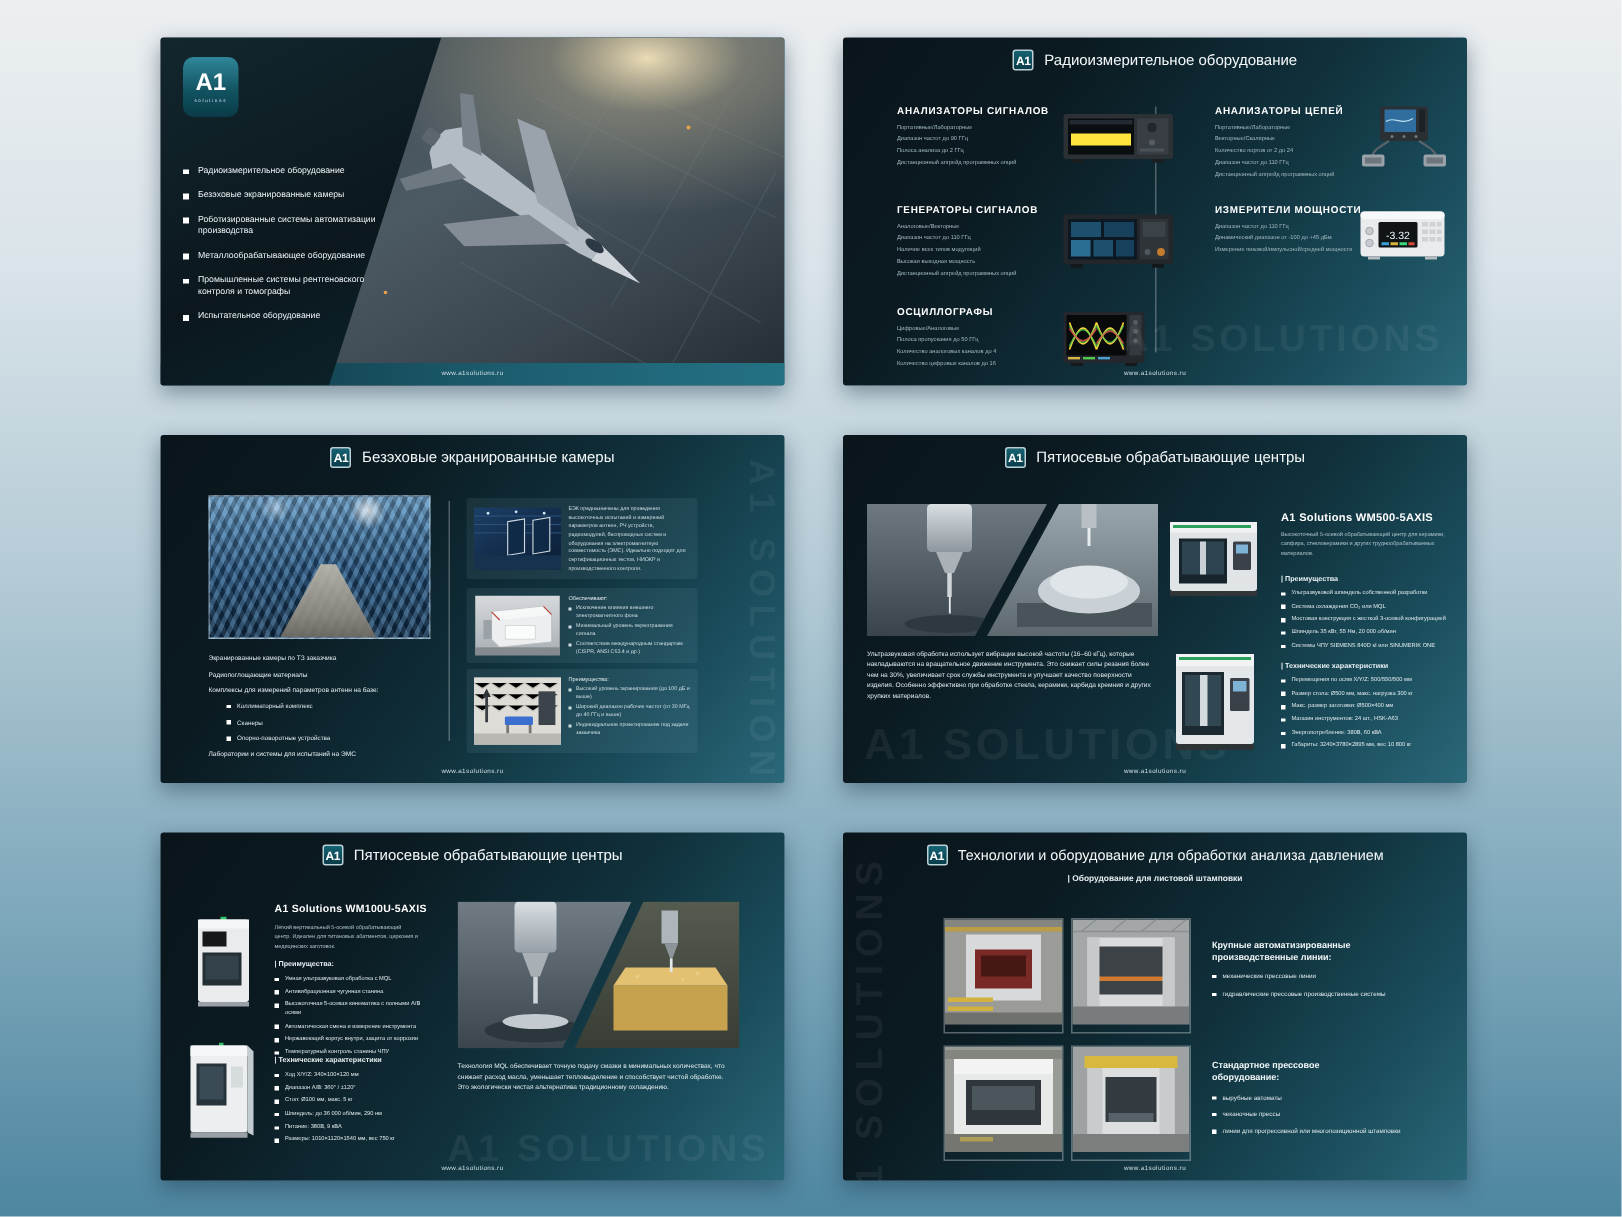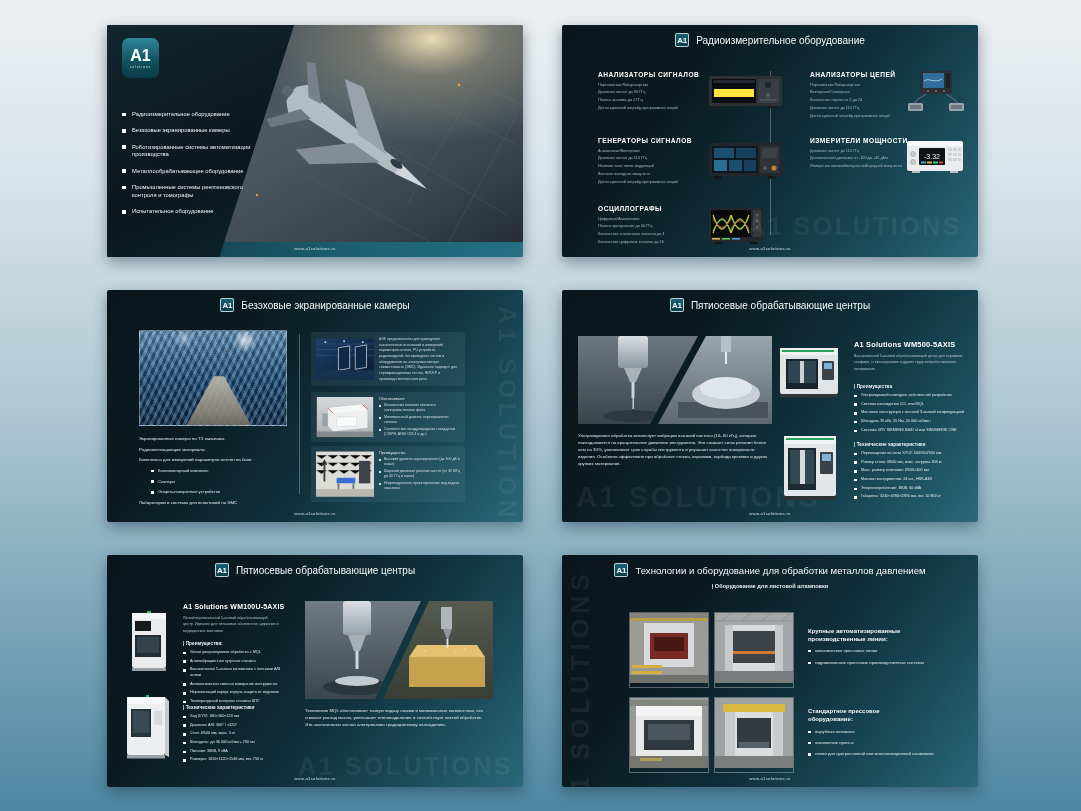--- a/index.html
+++ b/index.html
@@ -574,21 +574,21 @@
     </svg>
   </div>
   <div class="par abs" style="left:198px;top:152px;width:186px">Технология MQL обеспечивает точную подачу смазки в минимальных количествах, что снижает расход масла, уменьшает тепловыделение и способствует чистой обработке. Это экологически чистая альтернатива традиционному охлаждению.</div>
   <div class="wm" style="right:10px;bottom:6px;font-size:25px">A1 SOLUTIONS</div>
   <div class="url">www.a1solutions.ru</div>
 </section>
 
 <section class="slide" id="s6">
   <div class="hdr">
     <div class="logo16">A1</div>
-    <div class="title" style="font-size:9.6px">Технологии и оборудование для обработки металлов давлением</div>
+    <div class="title" style="font-size:9.6px">Технологии и оборудование для обработки анализа давлением</div>
   </div>
   <div class="abs" style="top:28px;left:0;right:0;text-align:center;font-size:5.6px;font-weight:700;color:#e6eef1">| Оборудование для листовой штамповки</div>
   <div class="wm wm-v180" style="left:4px;top:14px;font-size:25px;letter-spacing:5px">A1 SOLUTIONS</div>
 
   <div class="abs ph" style="left:67px;top:57px">
     <svg width="78" height="70" viewBox="0 0 78 70">
       <rect width="78" height="70" fill="#9b9c98"></rect>
       <rect y="0" width="78" height="8" fill="#84857f"></rect>
         <rect y="5" width="78" height="3" fill="#c9a23a" opacity=".8"></rect>
       <rect x="14" y="10" width="50" height="44" fill="#d8d9da"></rect>

